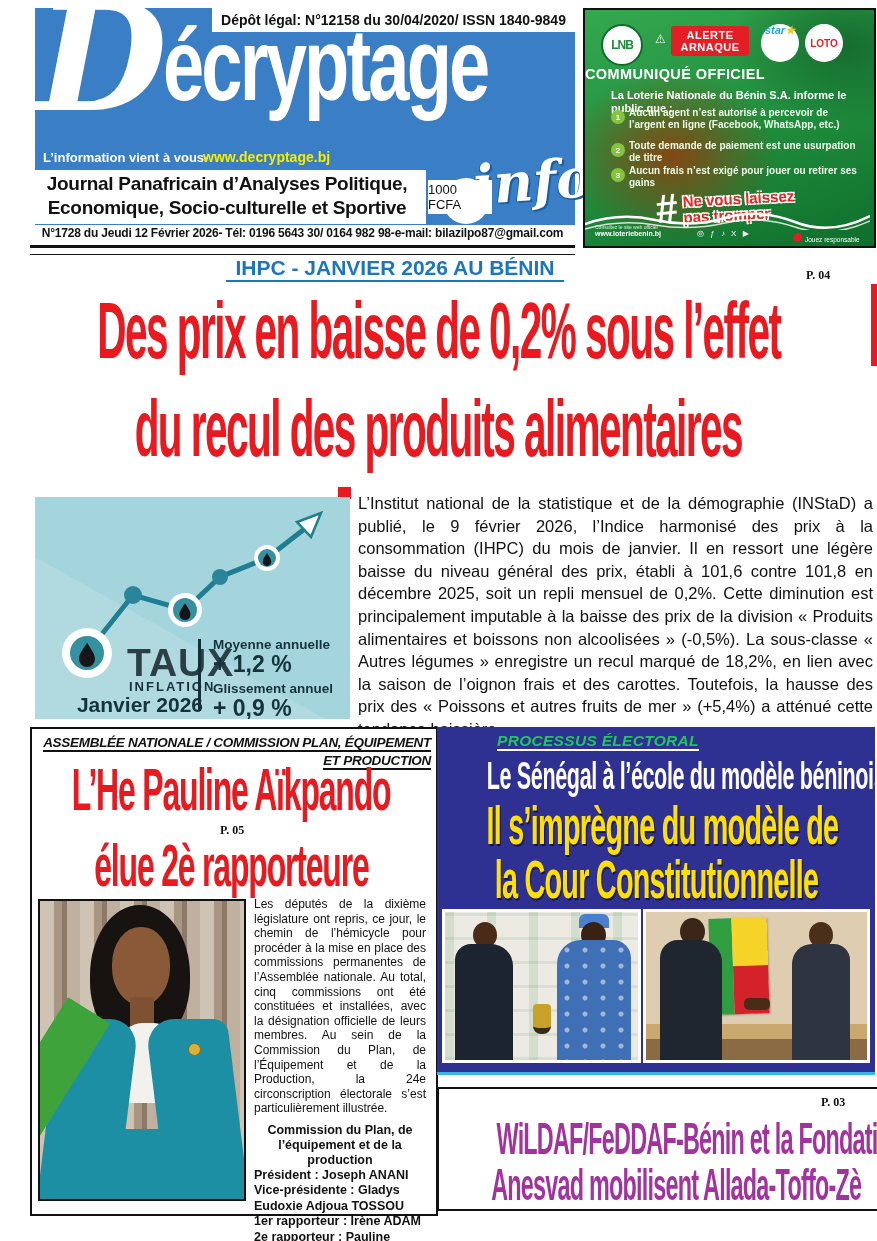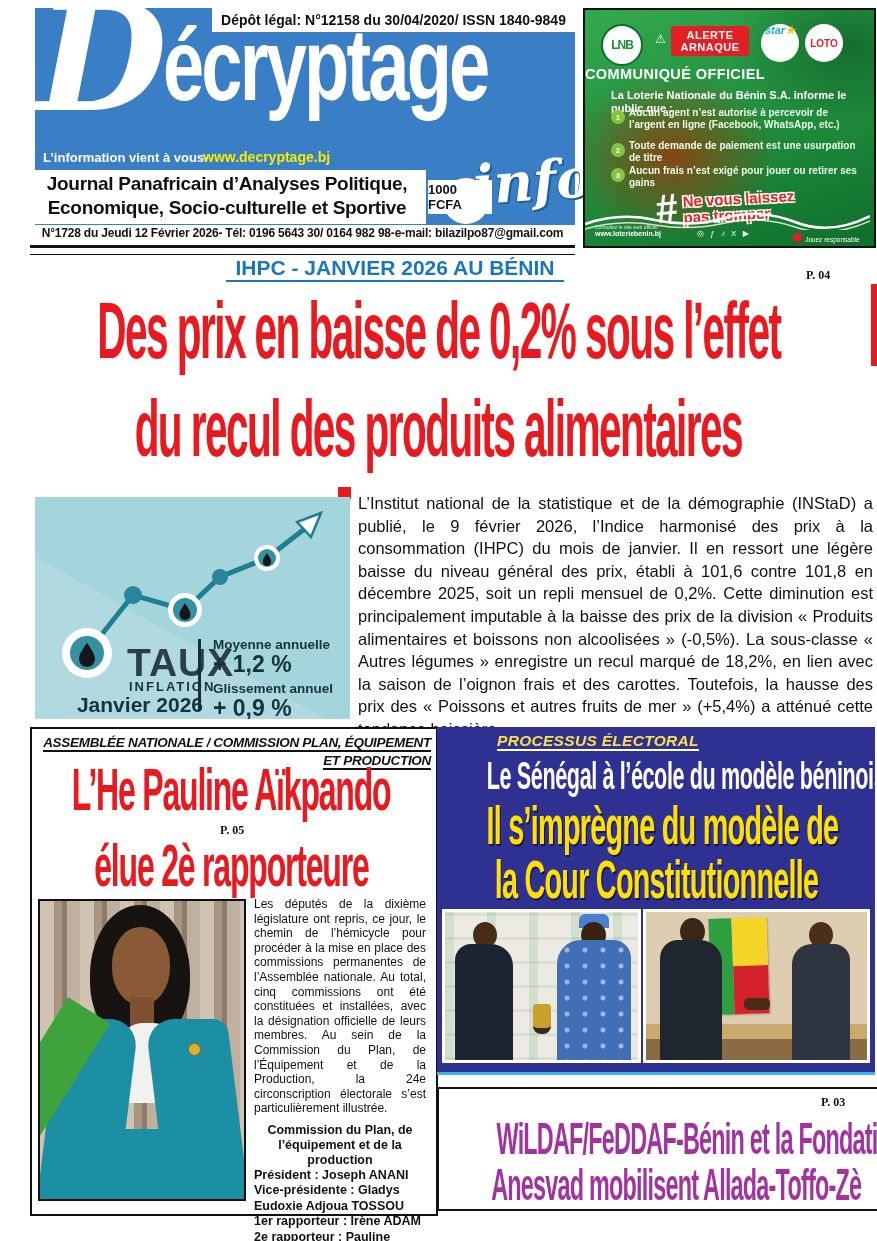--- a/index.html
+++ b/index.html
@@ -17,21 +17,21 @@
   .masthead-slogan{left:8px;top:142px;font-size:13px;font-weight:bold;color:#fff;}
   .masthead-website{left:168px;top:141px;font-size:14px;font-weight:bold;color:#f5ec00;}
   .infos-circle{left:408px;top:170px;width:46px;height:46px;border-radius:50%;background:#fff;}
   .logo-suffix{left:438px;top:140px;font-family:"DejaVu Serif",serif;font-style:italic;font-weight:bold;
     font-size:54px;color:#fff;text-shadow:2px 2px 0 #1b5fa0,-1px 1px 0 #1b5fa0;transform:rotate(-4deg);}
   .depot-strip{left:212px;top:8px;width:363px;height:24px;background:#fff;display:flex;align-items:center;justify-content:center;}
   .depot-strip span{font-size:14px;font-weight:bold;color:#111;}
   .banner{left:28px;top:170px;width:398px;height:52px;background:#fff;text-align:center;padding-top:2px;}
   .banner div{font-size:19px;font-weight:bold;color:#111;line-height:24px;letter-spacing:-.3px;}
   .price-badge{left:428px;top:180px;width:64px;height:34px;background:#fff;display:flex;align-items:center;justify-content:center;}
-  .price-badge span{font-size:13px;font-weight:bold;color:#111;}
+  .price-badge span{font-size:13px;font-weight:normal;color:#111;}
   .issue-line{left:30px;top:226px;width:545px;text-align:center;font-size:12px;font-weight:bold;color:#111;letter-spacing:-.2px;}
   .rule-double{left:30px;top:245px;width:545px;height:6px;border-top:3px solid #111;border-bottom:1px solid #111;}
 
   
   .green-box{left:583px;top:8px;width:289px;height:236px;border:2px solid #111;overflow:hidden;
     background:
       radial-gradient(ellipse 150px 120px at 30% 62%, rgba(150,58,12,.85), rgba(150,58,12,0) 70%),
       radial-gradient(ellipse 180px 120px at 90% 15%, rgba(8,75,30,.55), rgba(8,75,30,0) 65%),
       linear-gradient(160deg,#34a84f 0%,#1f8c3c 55%,#0f6e2c 100%);}
   .lnb-circle{left:16px;top:14px;width:38px;height:38px;border-radius:50%;background:#fff;border:2px solid #0d6e2c;
@@ -102,21 +102,21 @@
   .sash-top{width:100%;height:58%;background:#3fa33c;}
   .brooch{left:148px;top:142px;width:11px;height:11px;border-radius:50%;background:#d8b13a;border:1px solid #8a6a10;}
   .la-text{left:222px;top:168px;width:172px;color:#111;}
   .la-body{font-size:12px;line-height:14.6px;text-align:justify;}
   .la-comm-title{margin-top:7px;font-size:12.5px;font-weight:bold;text-align:center;line-height:15px;}
   .la-member{font-size:12.5px;font-weight:bold;line-height:15.5px;text-align:left;}
 
   
   .blue-box{left:437px;top:727px;width:438px;height:345px;background:#2e3192;border-bottom:3px solid #38b6ea;overflow:hidden;}
   .sb-kicker{left:60px;top:5px;}
-  .sb-kicker span{font-size:15.5px;font-weight:bold;font-style:italic;color:#fde047;border-bottom:2px solid #fff;letter-spacing:.3px;}
+  .sb-kicker span{font-size:15.5px;font-weight:bold;font-style:italic;color:#22c55e;border-bottom:2px solid #fff;letter-spacing:.3px;}
   .sb-line{left:0;width:438px;text-align:center;}
   .sb-white span{display:inline-block;white-space:nowrap;font-weight:bold;color:#fff;font-size:27px;
     letter-spacing:-.5px;transform:scale(.8,1.45);transform-origin:center top;line-height:1;}
   .sb-yellow span{display:inline-block;white-space:nowrap;font-weight:bold;color:#ffe000;font-size:37px;
     letter-spacing:-1px;transform:scale(.78,1.45);transform-origin:center top;line-height:1;text-shadow:1.5px 1.5px 0 #14154d;}
   .photo{border:3px solid #fff;overflow:hidden;}
   .photo-ceremony{left:5px;top:182px;width:193px;height:148px;
     background:repeating-linear-gradient(90deg,rgba(60,150,80,.14) 0 9px,transparent 9px 42px),
                repeating-linear-gradient(0deg,rgba(60,150,80,.12) 0 3px,transparent 3px 24px),#eceae3;}
   .cer-man-l{left:10px;top:32px;width:58px;height:116px;background:#1c2430;border-radius:16px 22px 0 0;}

